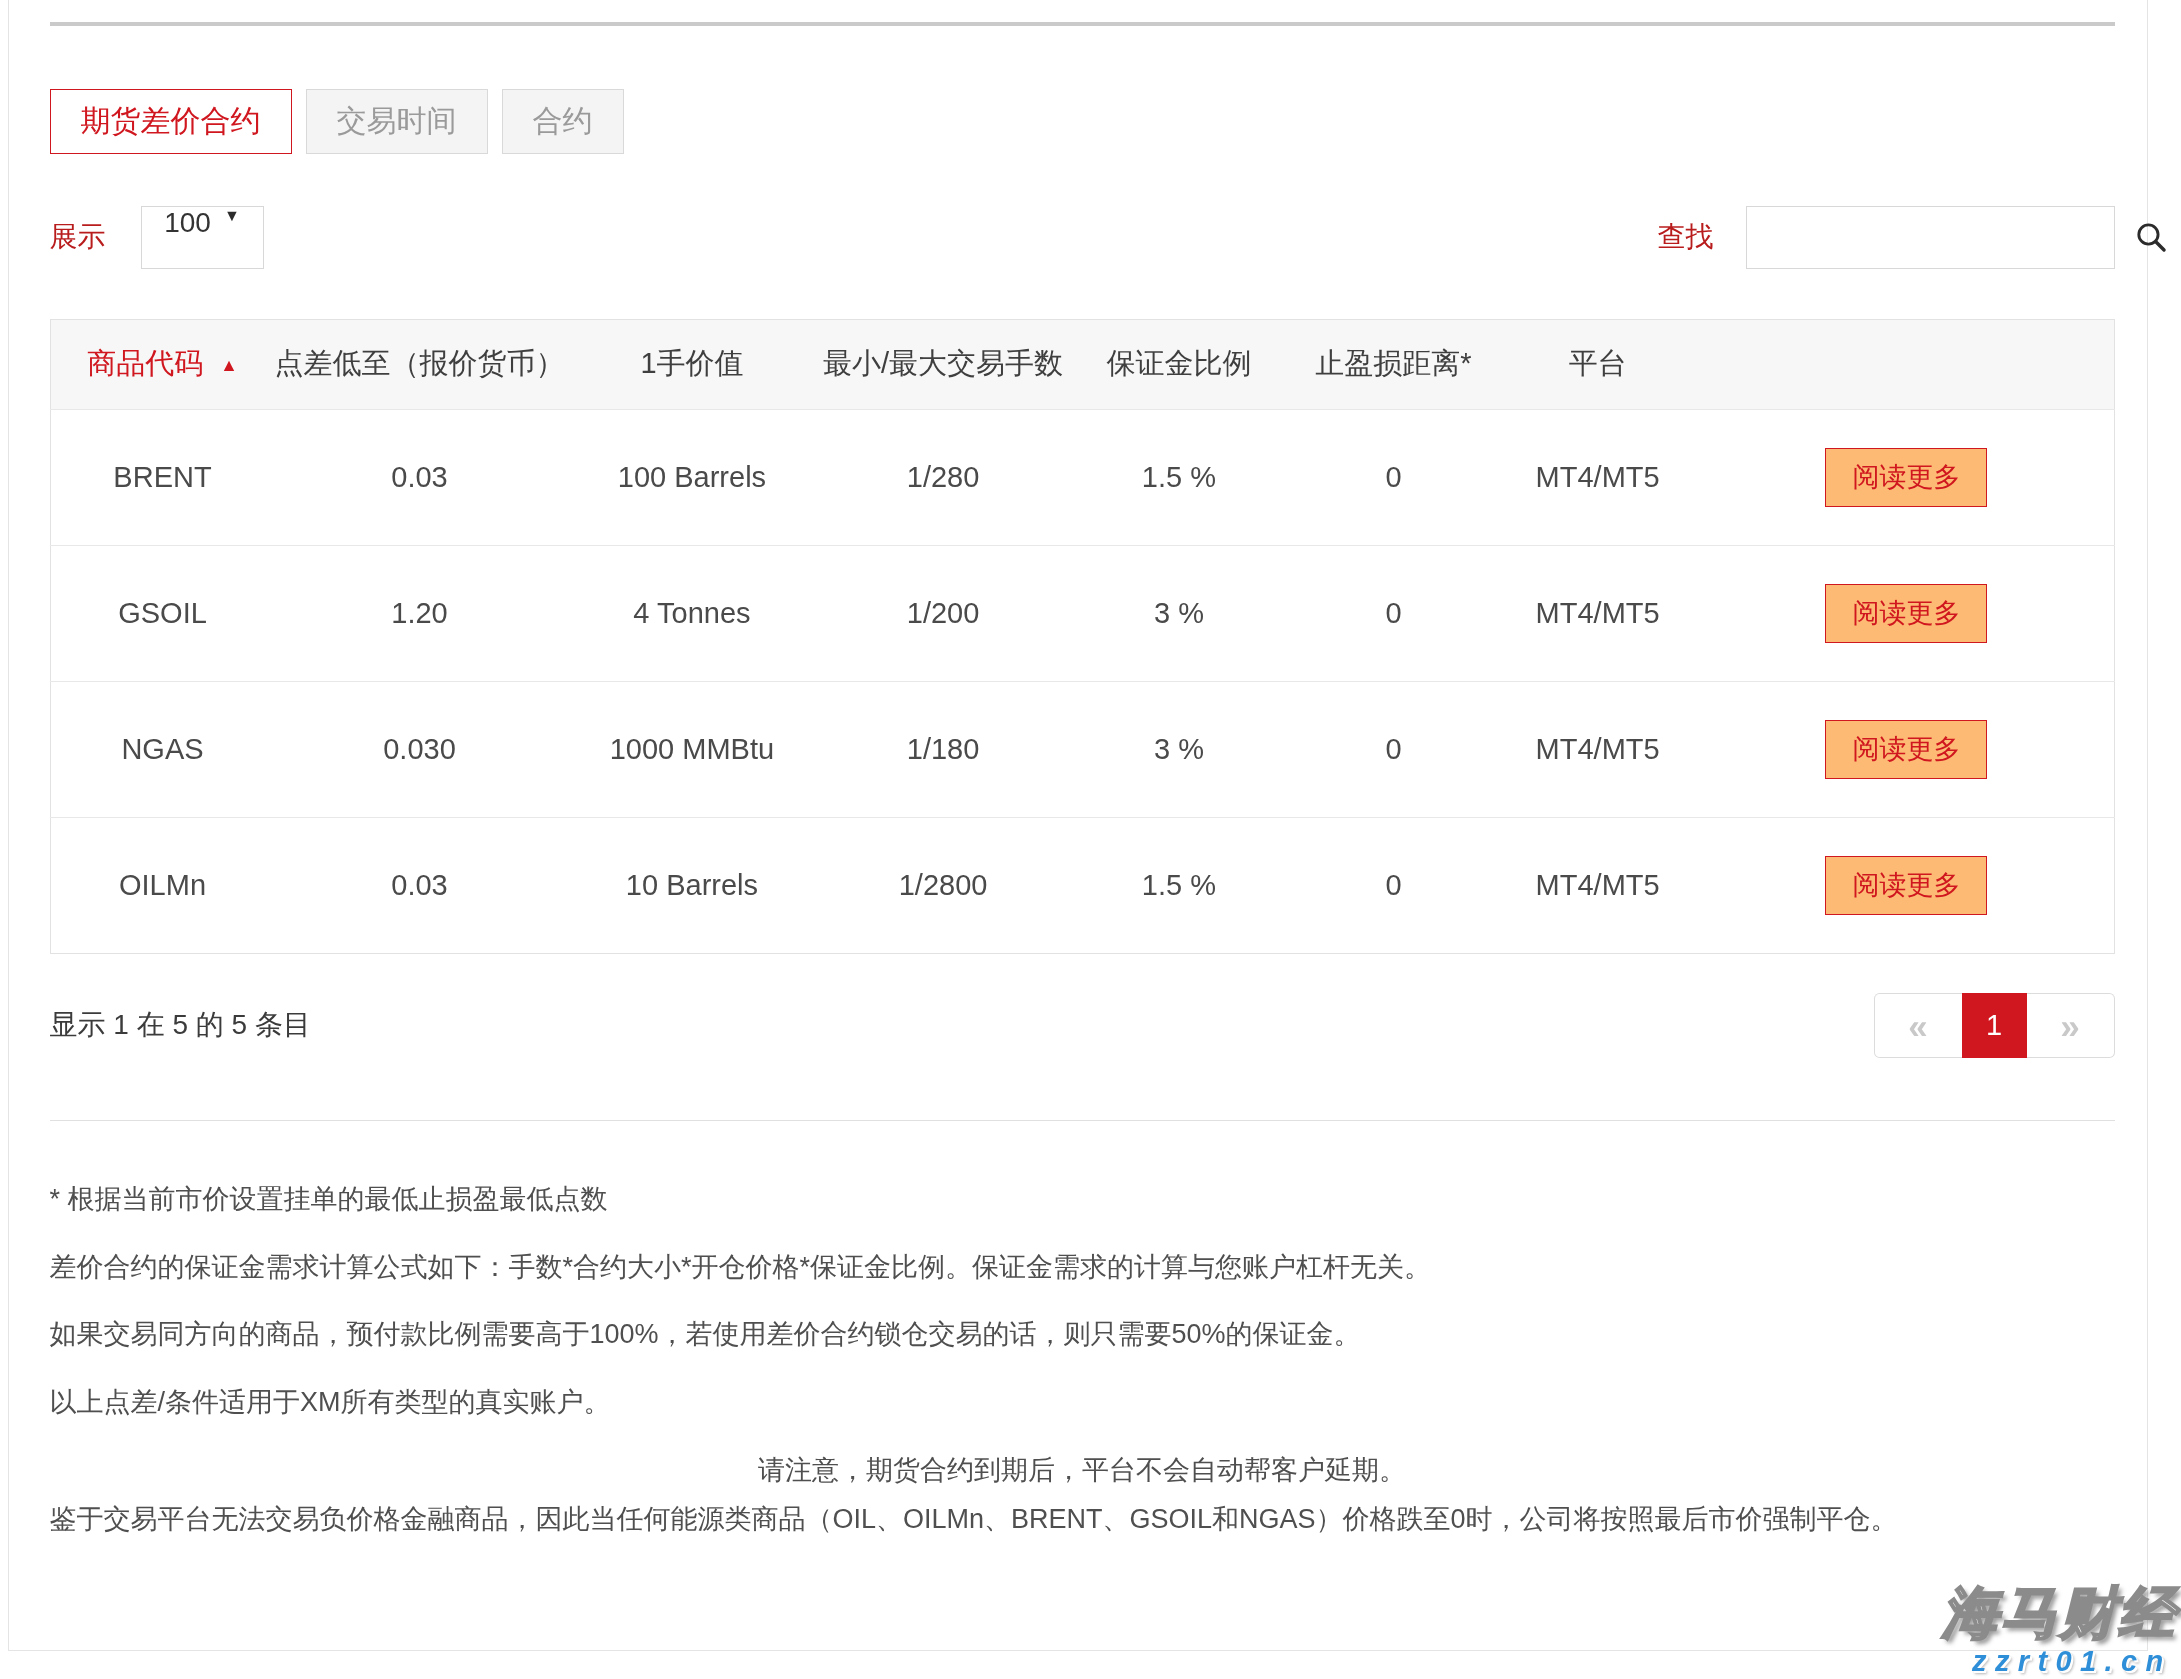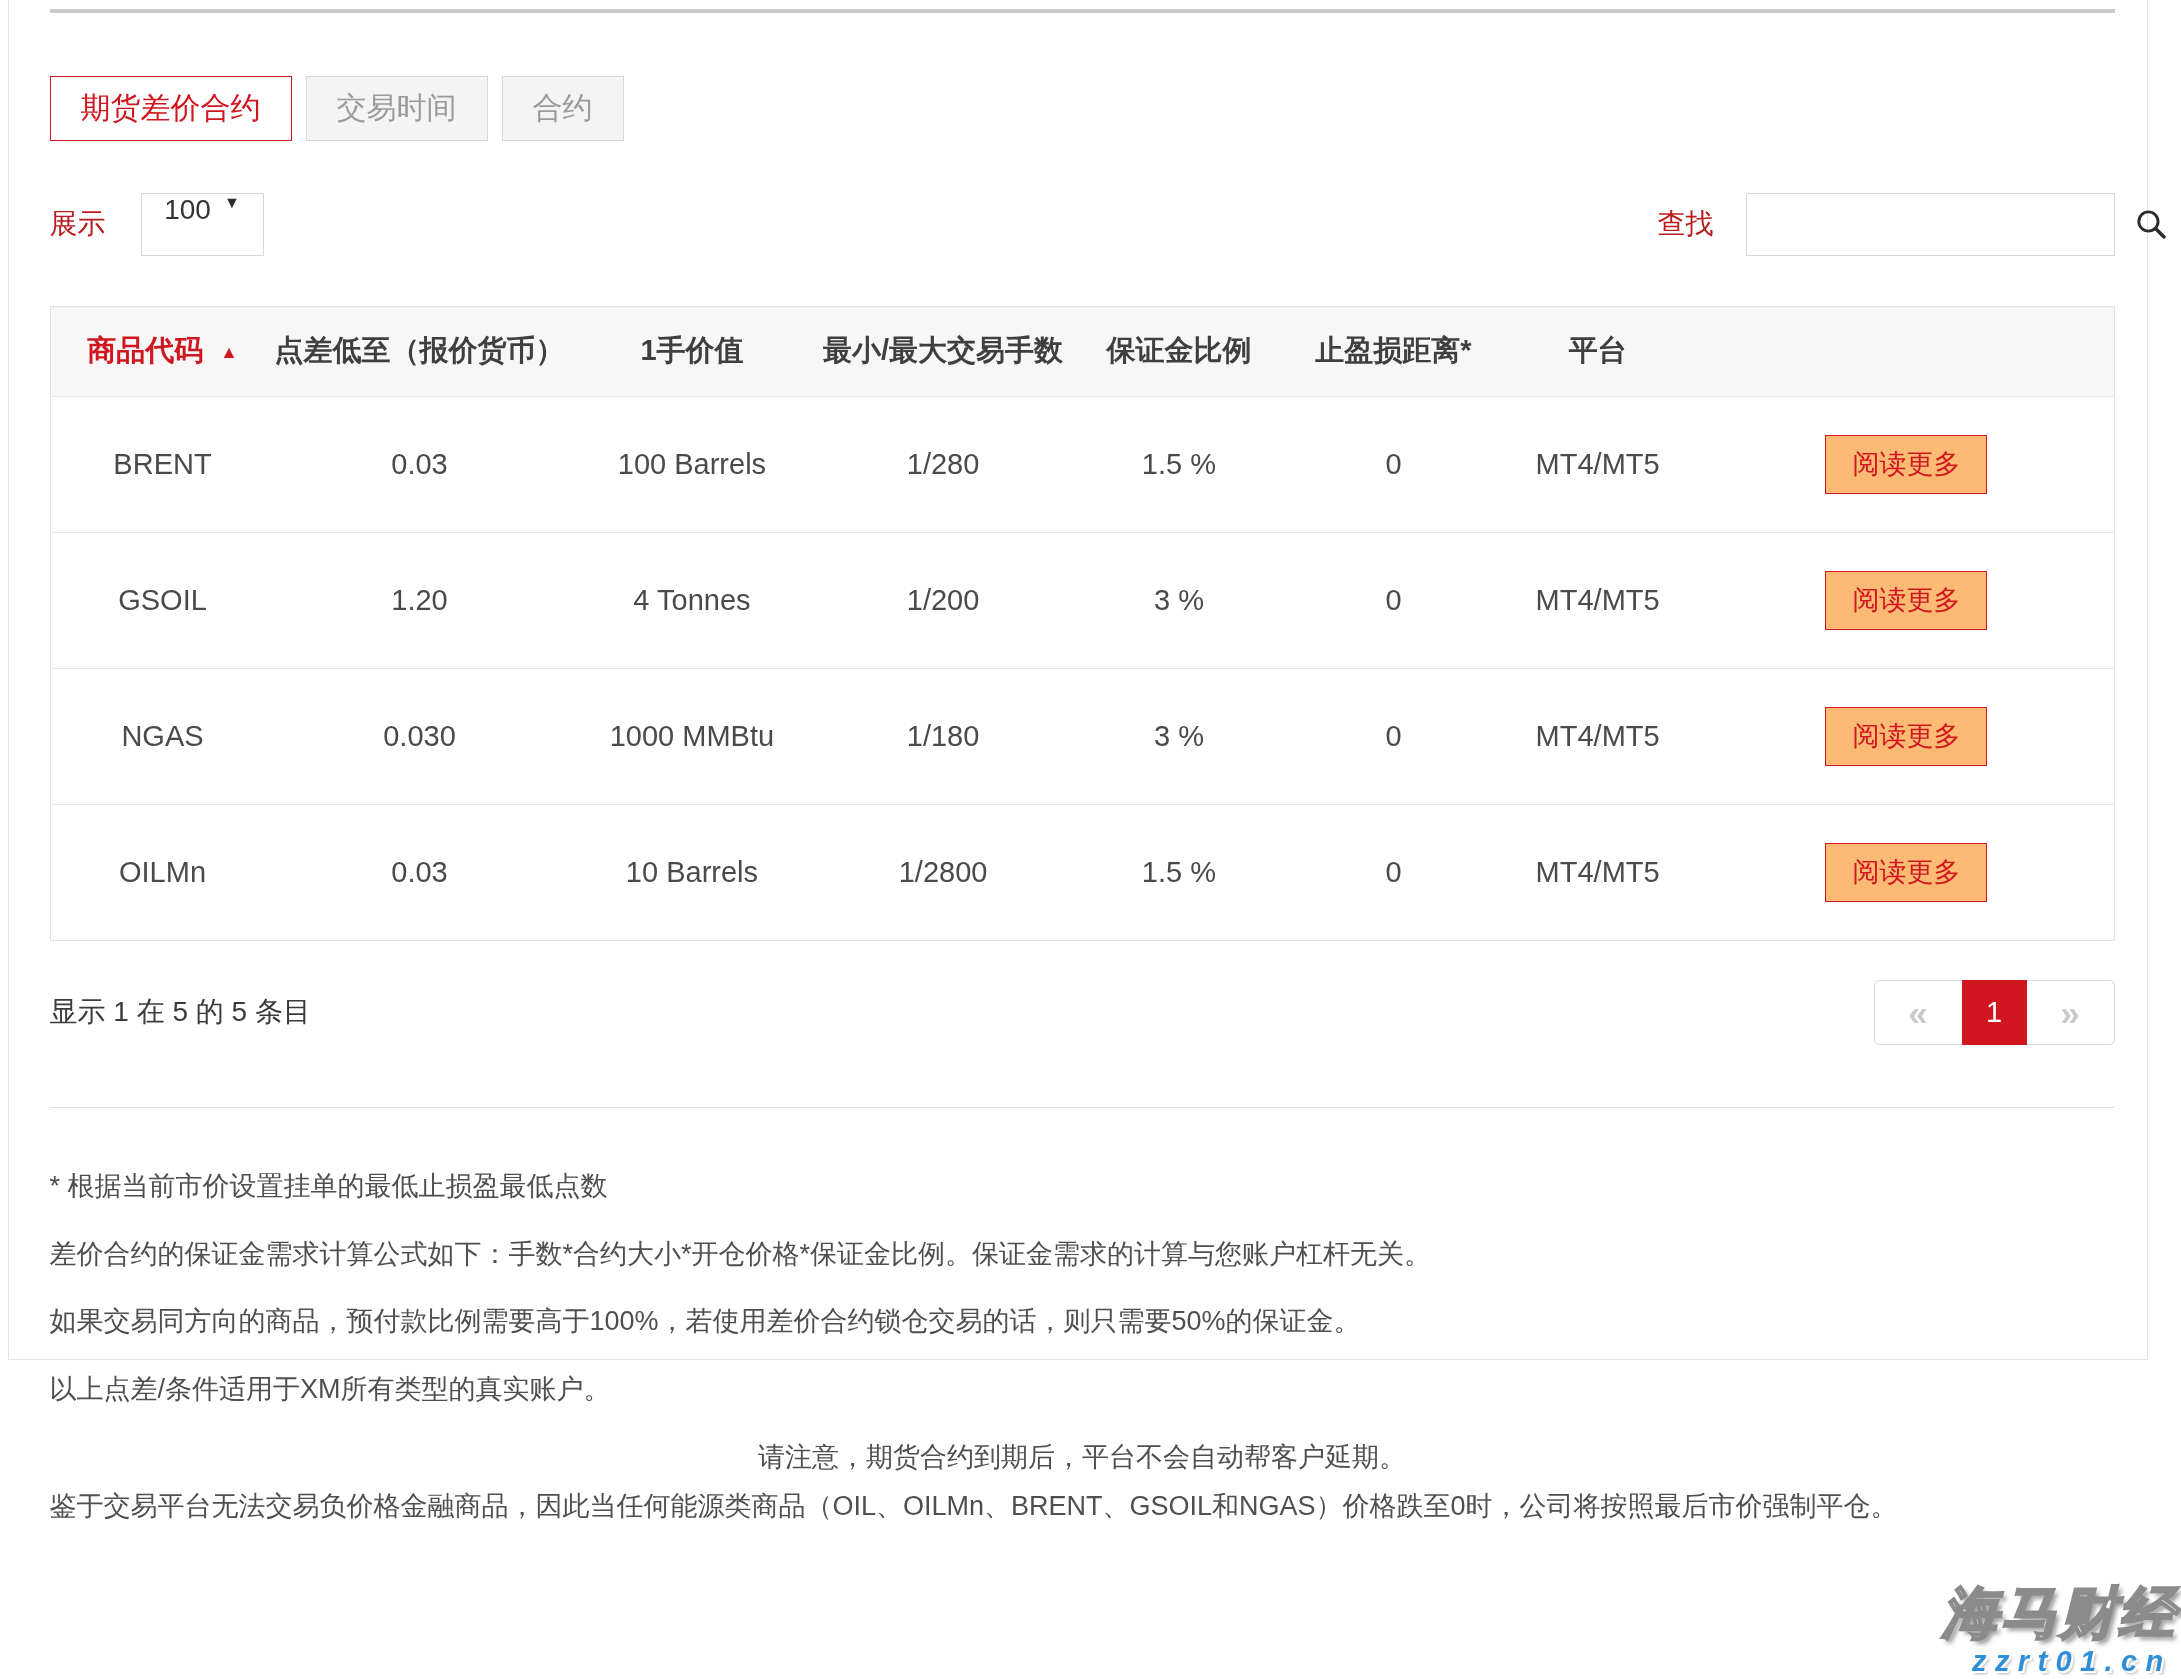--- a/index.html
+++ b/index.html
@@ -7,25 +7,25 @@
     width: 2181px; height: 1680px;
     background: #fff;
     font-family: "Liberation Sans", "DejaVu Sans", sans-serif;
     color: #4a4a4a;
     position: relative;
     overflow: hidden;
   }
   .page-frame {
     position: absolute;
     left: 7.5px; top: 0;
-    width: 2140px; height: 1360px;
+    width: 2140px; height: 1651px;
     border-left: 0.9px solid #e4e4e4;
     border-right: 0.9px solid #e4e4e4;
     border-bottom: 0.9px solid #e4e4e4;
-    padding: 0 32px 0 41px;
+    padding: 13px 32px 0 41px;
   }
   .top-rule { margin-top: 9.3px; height: 3.7px; background: #cacaca; }
 
   
   .tabs { margin-top: 63px; display: flex; gap: 14px; }
   .tab {
     display: inline-flex; align-items: center; justify-content: center;
     height: 65px; padding: 0 30px;
     font-size: 30px; color: #9a9a9a;
     background: #f4f4f4; border: 0.9px solid #d9d9d9;
@@ -67,21 +67,21 @@
   
   .data-table {
     margin-top: 50px;
     width: 100%;
     border-collapse: collapse;
     border: 0.9px solid #e2e2e2;
   }
   .data-table th {
     height: 90px;
     background: #f7f7f7;
-    font-weight: 700;
+    font-weight: 400;
     font-size: 29px; color: #3f3f3f;
     text-align: center; vertical-align: middle;
     white-space: nowrap;
   }
   .data-table th.sorted { color: #d0161e; cursor: pointer; }
   .sort-arrow { font-size: 17.7px; margin-left: 17px; color: #d0161e; vertical-align: 2.8px; }
   .data-table td {
     height: 136px;
     border-top: 0.9px solid #e8e8e8;
     font-size: 29px; color: #4a4a4a;

